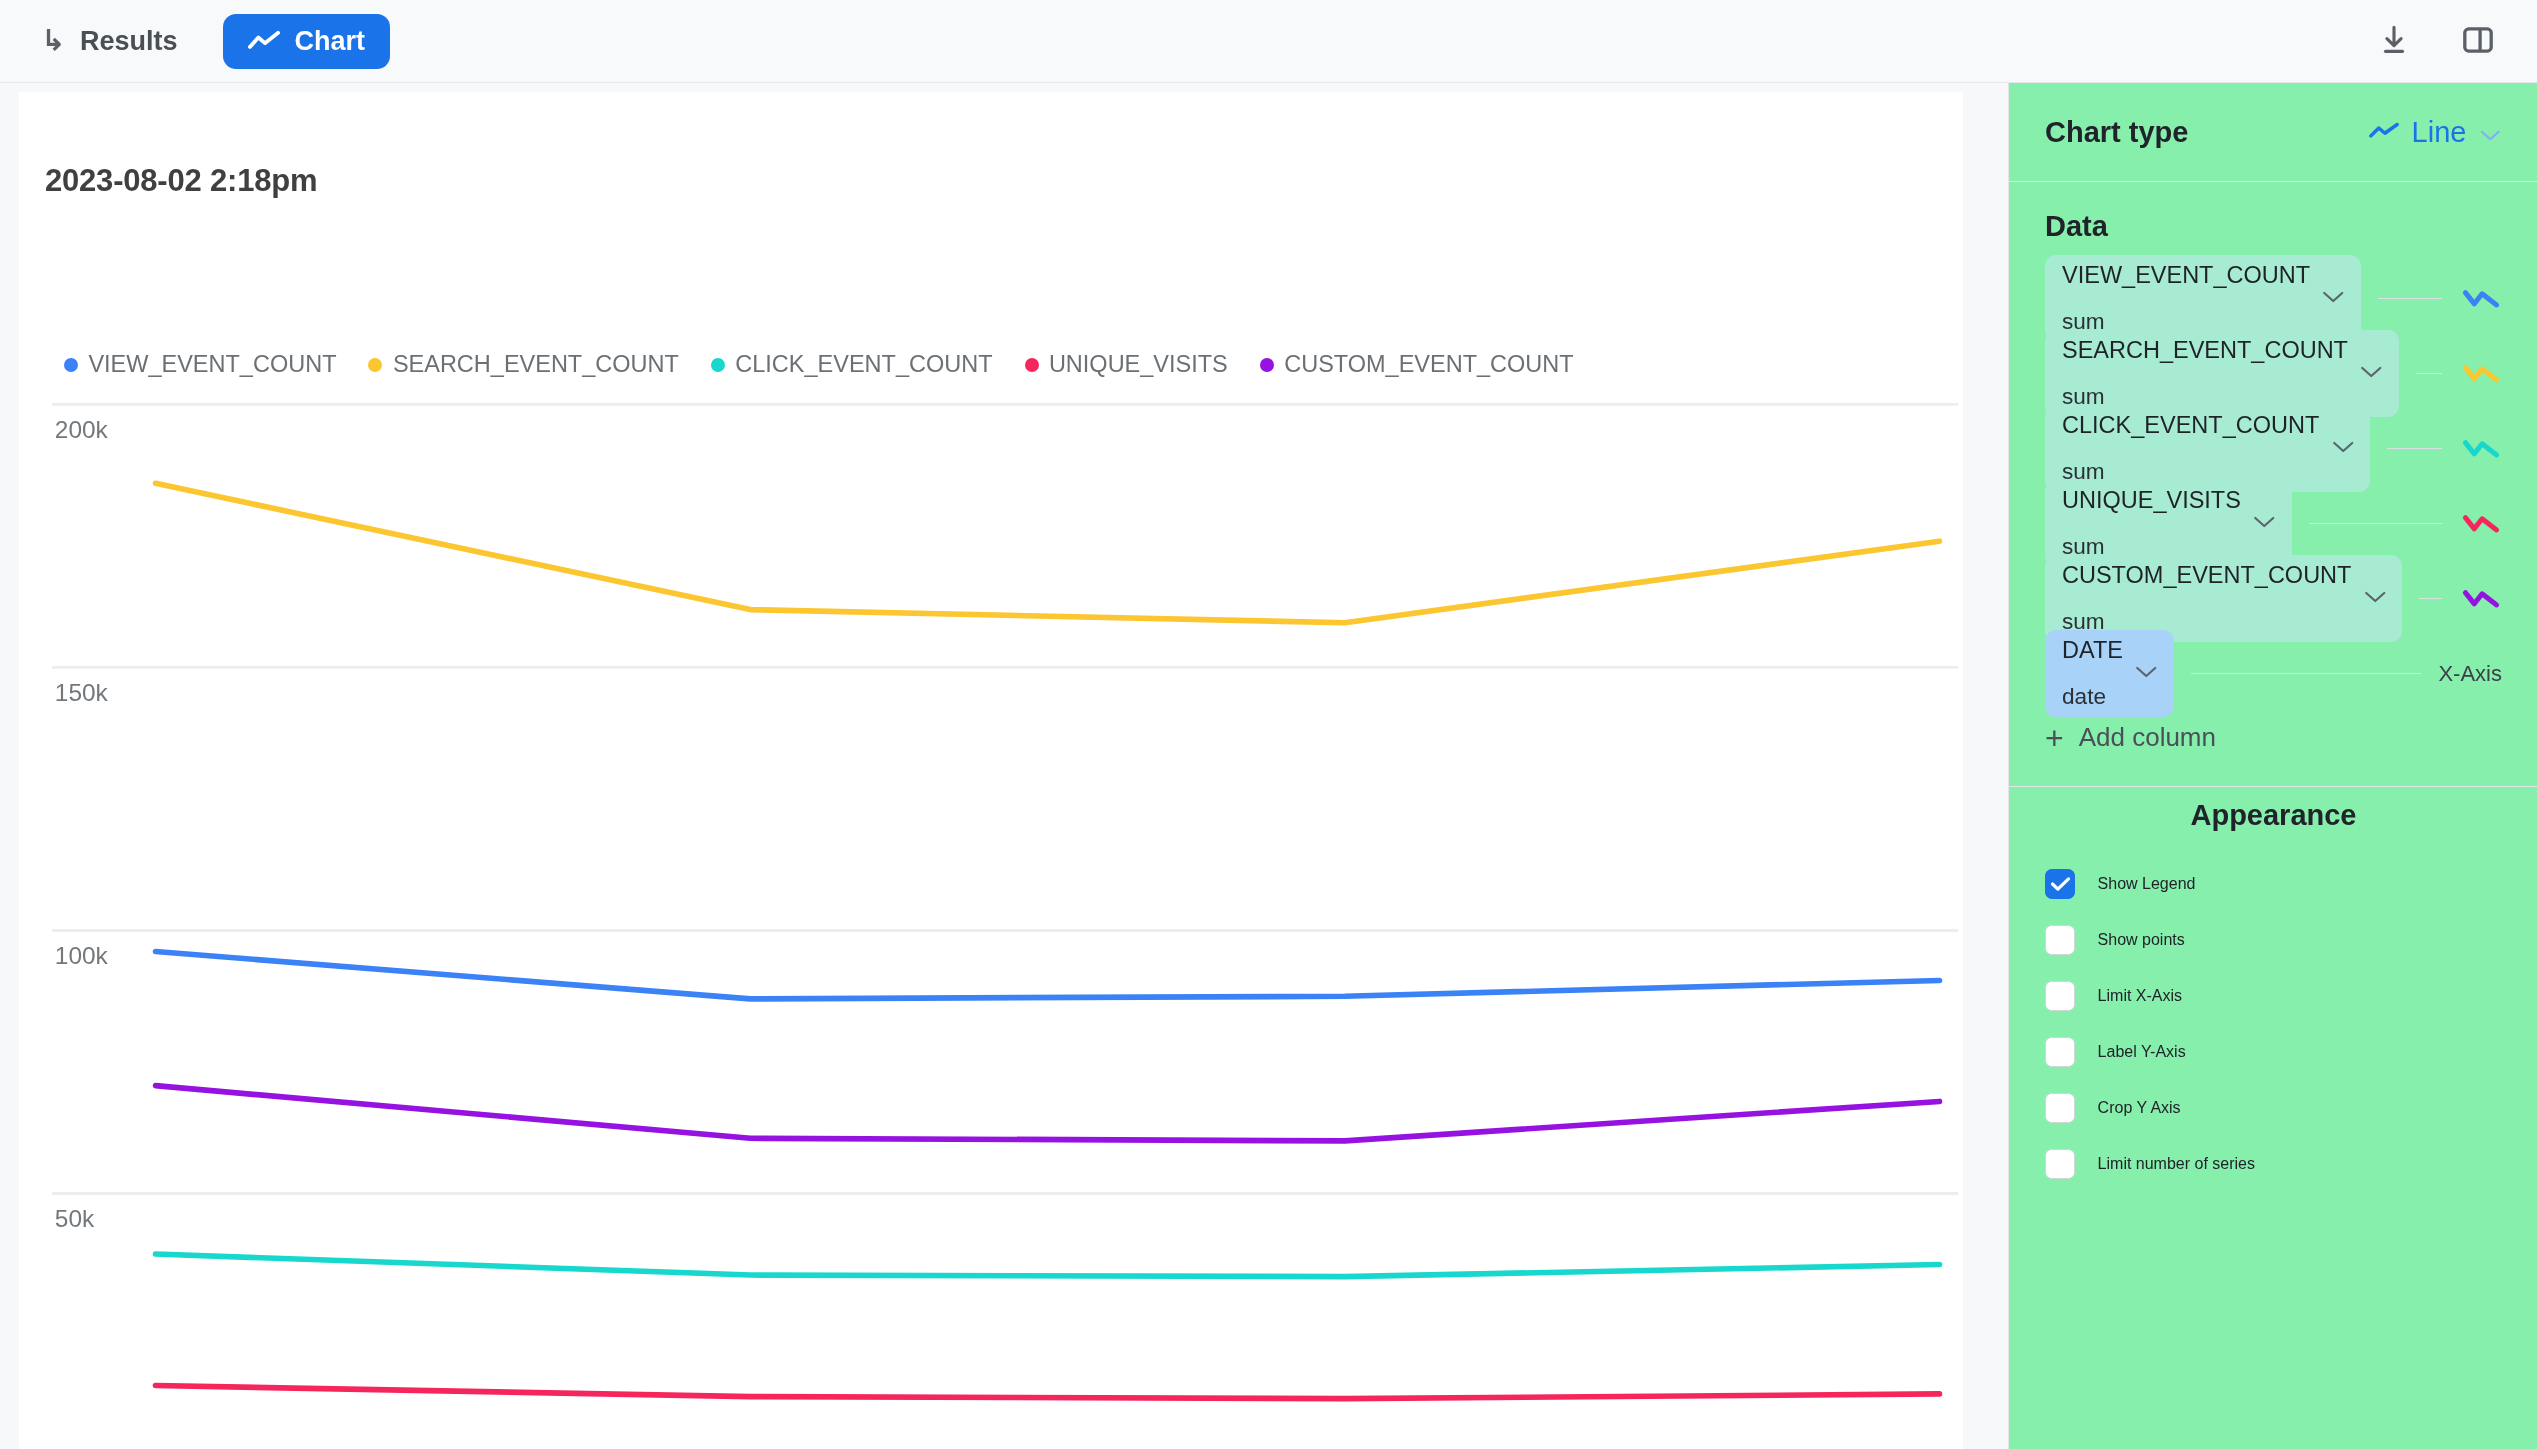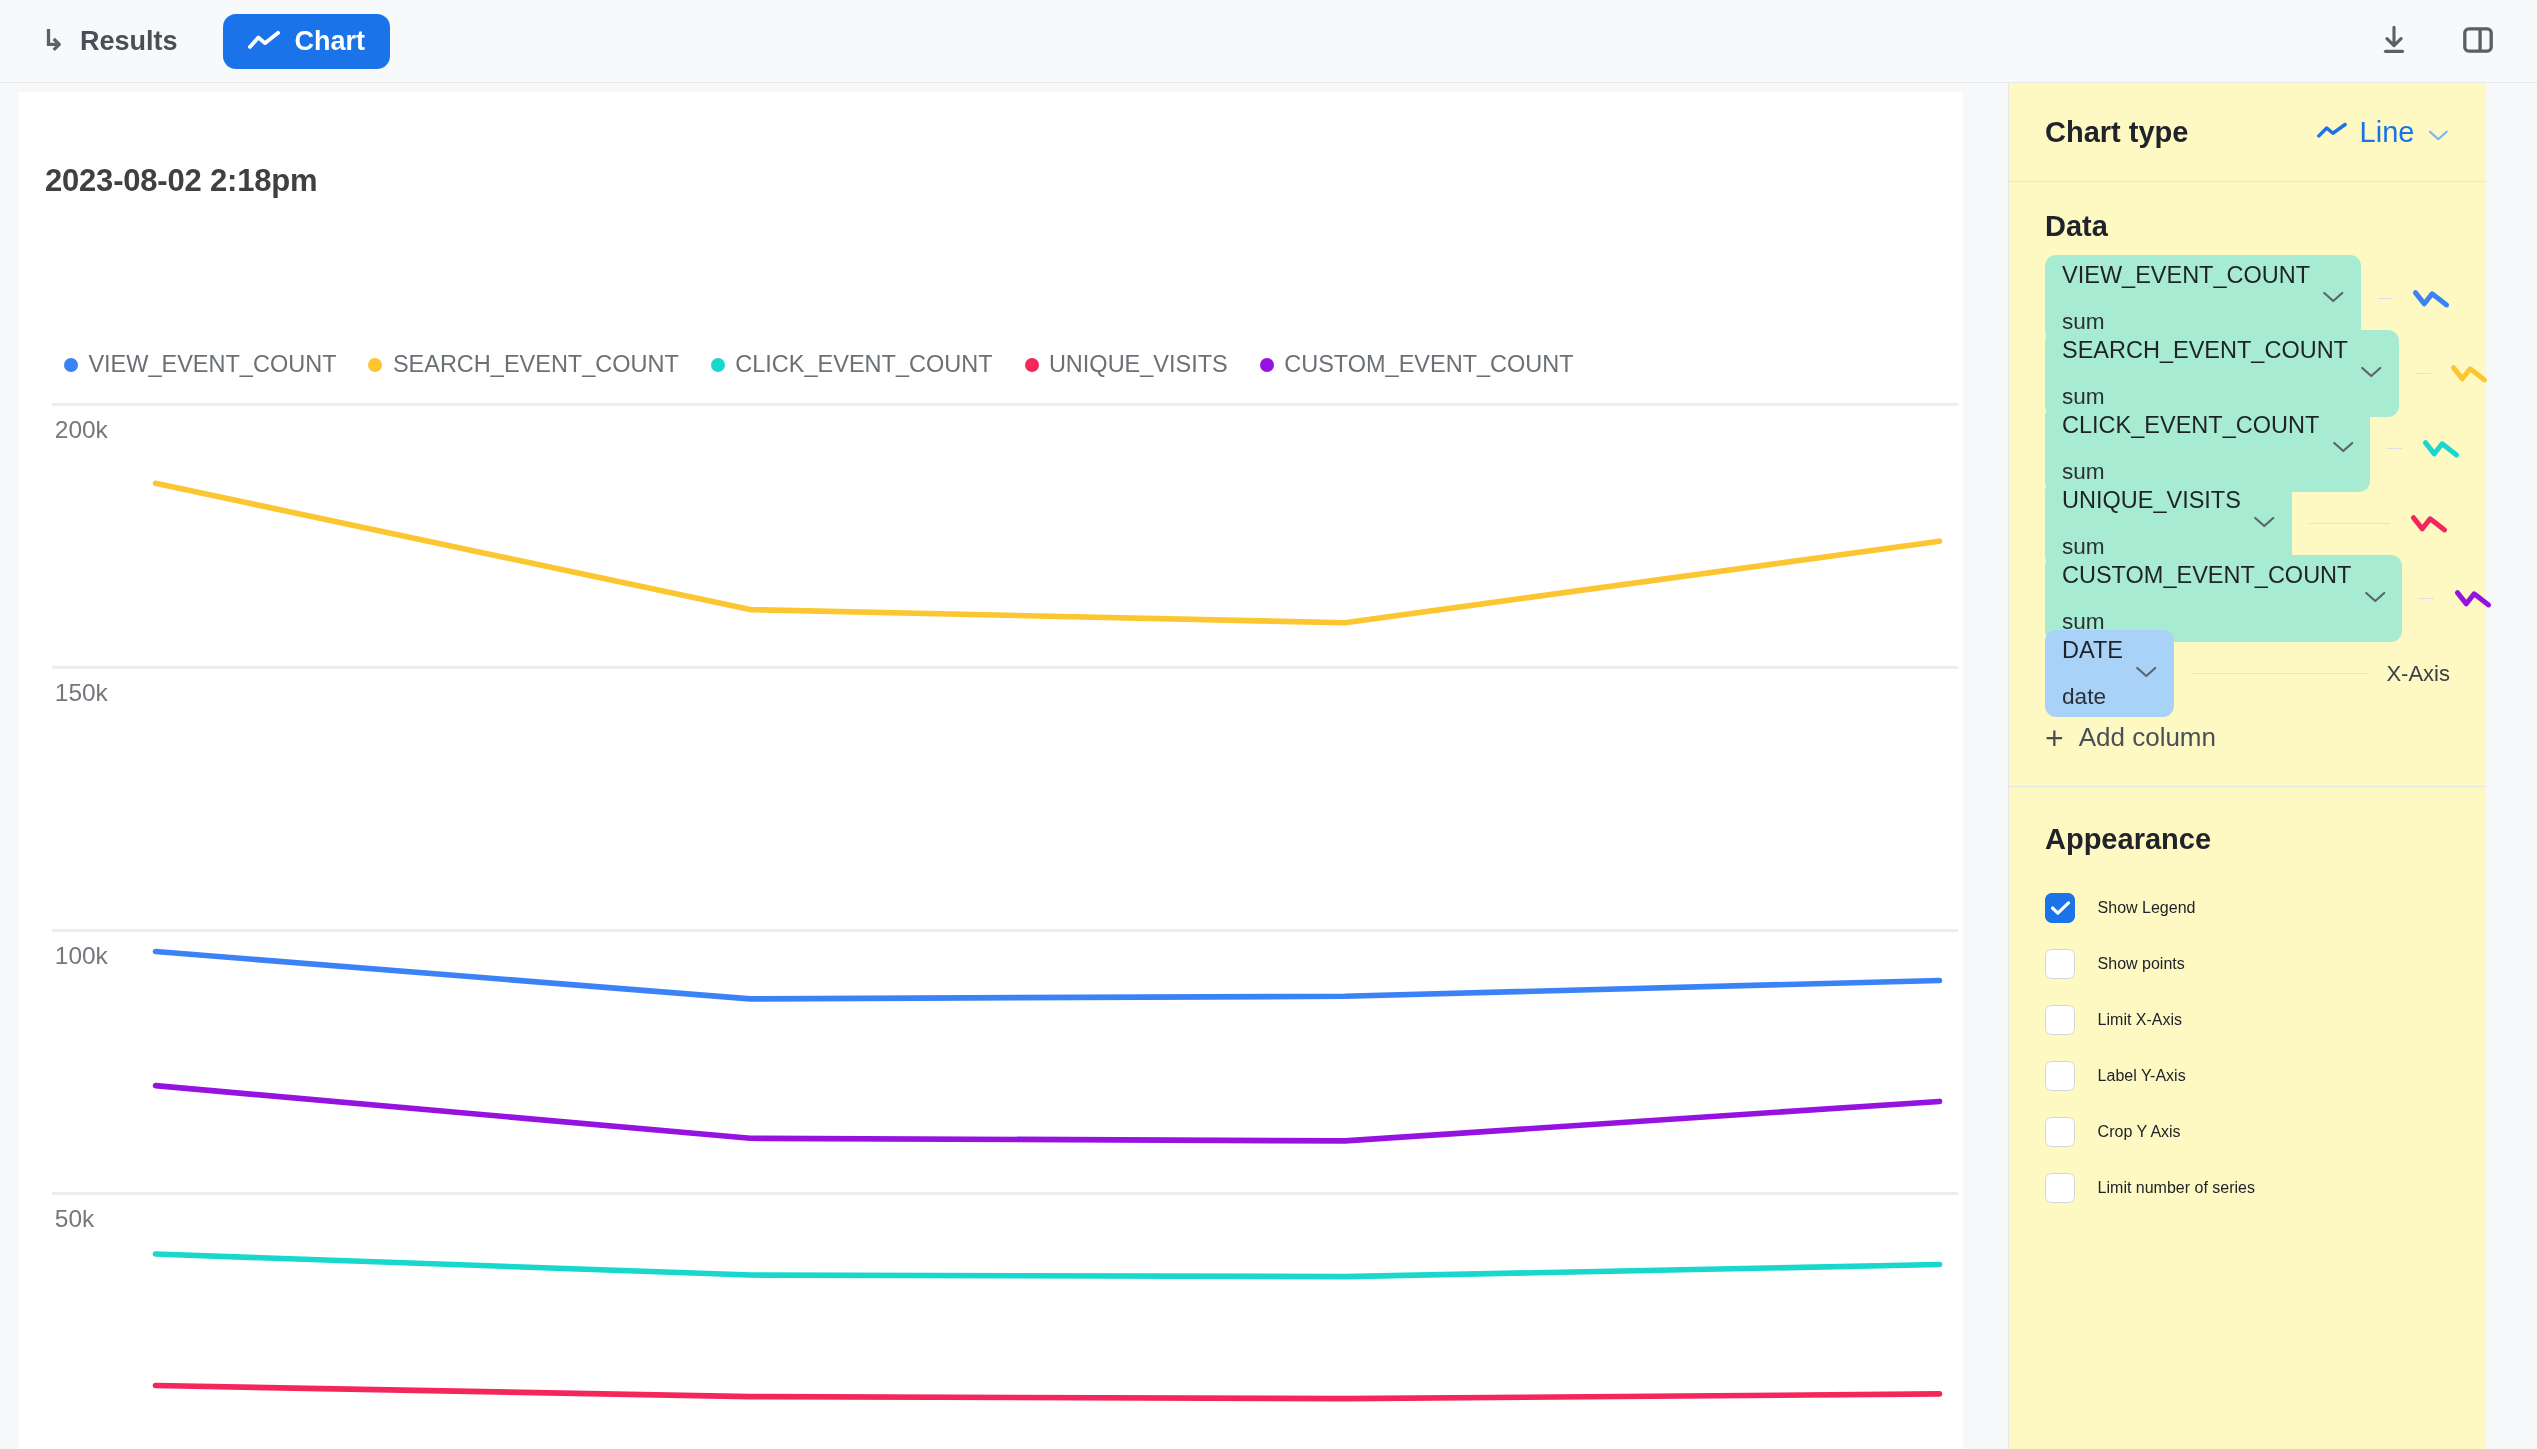--- a/index.html
+++ b/index.html
@@ -50,21 +50,21 @@
     display: flex; align-items: center; gap: 32px;
   }
   .legend-item { display: flex; align-items: center; gap: 10.4px; cursor: pointer; }
   .legend-dot { width: 14px; height: 14px; border-radius: 50%; display: block; }
   .legend-label { font-size: 23.5px; color: #6b7075; white-space: nowrap; }
 
   .plot { position: absolute; left: 0; top: 0; width: 1944px; height: 1357px; }
 
   
   .sidebar {
-    width: 478px; height: 1367px; background: #fef9c3;
+    width: 530px; height: 1367px; background: #86efac;
     border-left: 1.9px solid #e3e5e8;
     position: relative;
   }
   .panel { border-bottom: 1.9px solid #e3e5e8; padding: 0 36px; }
   .panel-charttype {
     height: 99px; display: flex; align-items: center; justify-content: space-between;
   }
   .panel-h { font-size: 29px; font-weight: bold; color: #20242a; }
   .charttype-value {
     display: flex; align-items: center; gap: 13px;
@@ -86,21 +86,21 @@
   .chip-sub { font-size: 22.6px; color: #2b3036; margin-top: 21px; }
   .connector { flex: 1 1 auto; height: 1.9px; background: #dcdfe3; margin: 0 17px; min-width: 15px; }
   .series-icon { flex: 0 0 auto; width: 43px; display: flex; justify-content: center; }
   .axis-tag { flex: 0 0 auto; font-size: 22px; color: #3c4147; }
   .add-column {
     display: flex; align-items: center; gap: 15px; margin-top: 17px;
     font-size: 26px; color: #4a5057; cursor: pointer;
   }
   .plus { font-size: 32px; line-height: 1; color: #4a5057; }
 
-  .panel-appearance { padding-top: 36px; border-bottom: none; }
+  .panel-appearance { padding-top: 12px; border-bottom: none; text-align: center; }
   .panel-appearance .panel-h { margin-bottom: 24.5px; }
   .check-row { display: flex; align-items: center; gap: 22.6px; height: 56px; cursor: pointer; }
   .cb {
     width: 30px; height: 30px; border-radius: 6.6px;
     border: 1.9px solid #d2d6da; background: #ffffff; flex: 0 0 auto;
     display: flex; align-items: center; justify-content: center;
   }
   .cb.on { background: #1a73e8; border-color: #1a73e8; }
   .check-label { font-size: 16px; color: #20242a; }
 </style>

